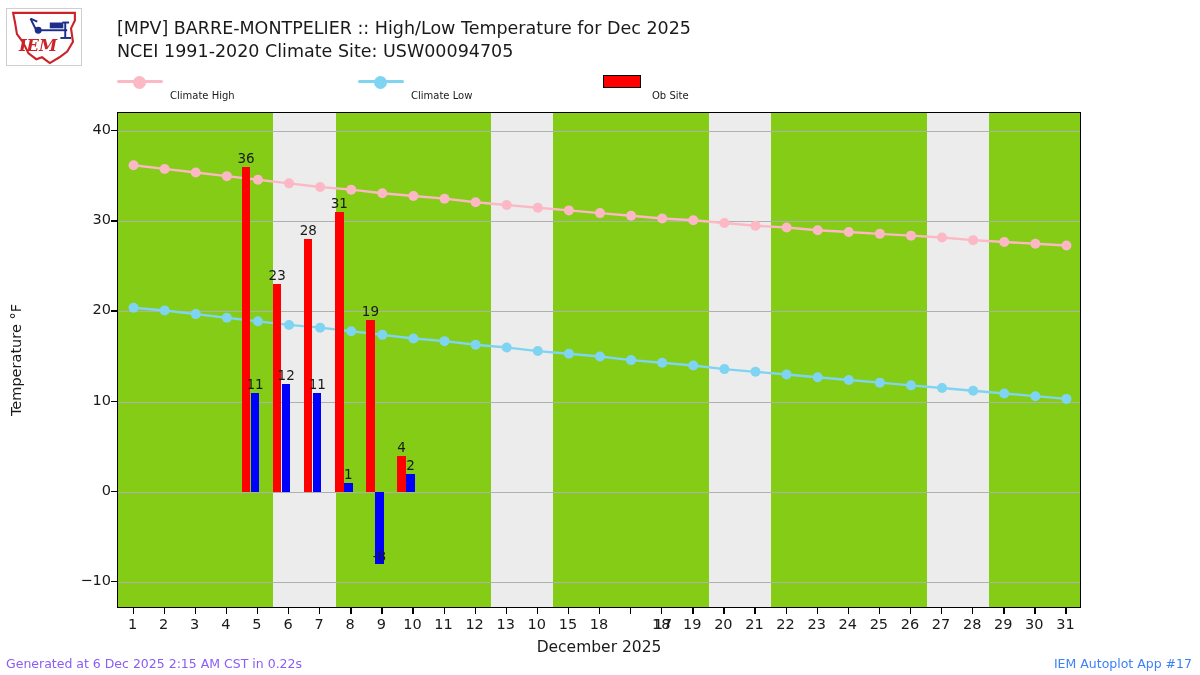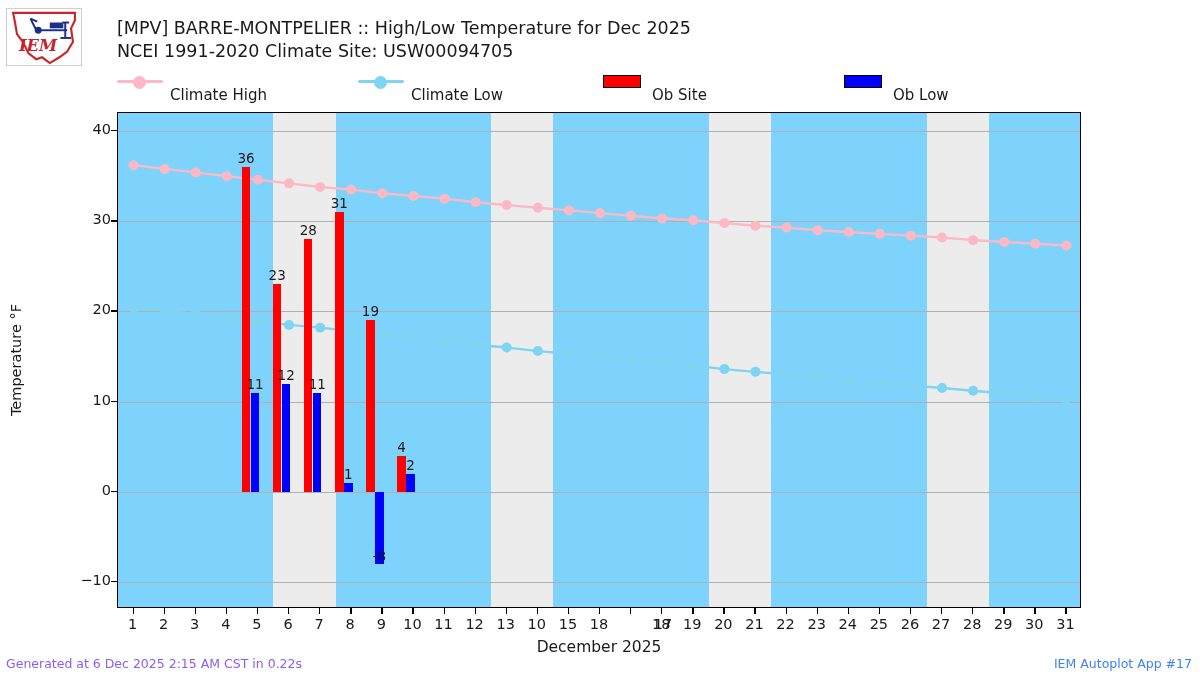--- a/index.html
+++ b/index.html
@@ -20,25 +20,25 @@
   .title-line{font-size:17.5px;color:#1a1a1a;line-height:23px;white-space:nowrap;}
 
   
   .legend{position:absolute;left:117px;top:68px;width:964px;height:26px;
           display:flex;align-items:center;}
   .legend-item{display:flex;align-items:center;width:25%;}
   .legend-key{width:46px;height:18px;position:relative;flex:0 0 46px;margin-right:7px;}
   .legend-line{position:absolute;left:0;top:8px;width:46px;height:2.6px;border-radius:2px;}
   .legend-dot{position:absolute;left:16px;top:4px;width:13px;height:13px;border-radius:50%;}
   .legend-rect{position:absolute;left:4px;top:3px;width:38px;height:13px;border:1px solid #000;box-sizing:border-box;}
-  .legend-label{font-size:15px;color:#1a1a1a;white-space:nowrap;margin-top:28px;}
+  .legend-label{font-size:10px;color:#1a1a1a;white-space:nowrap;margin-top:28px;}
 
   
   #plot{position:absolute;left:117px;top:112px;width:964px;height:496px;
-        border:1.3px solid #000;box-sizing:border-box;background:#7dd3fc;}
+        border:1.3px solid #000;box-sizing:border-box;background:#84cc16;}
   .band{position:absolute;top:0;bottom:0;background:#ececec;}
   .gridline{position:absolute;left:0;right:0;height:1px;background:#b0b0b0;}
 
   
   .ytick-label{position:absolute;right:1089px;font-size:14.5px;color:#1a1a1a;
                text-align:right;white-space:nowrap;transform:translateY(-9px);}
   .ytick-mark{position:absolute;width:6px;height:1.3px;background:#000;left:111px;}
   .ylabel{position:absolute;left:-4px;top:0;height:675px;width:40px;}
   .ylabel span{position:absolute;left:50%;top:360px;transform:translate(-50%,-50%) rotate(-90deg);
                font-size:14.5px;color:#1a1a1a;white-space:nowrap;transform-origin:center;}
@@ -100,26 +100,20 @@
           <div class="legend-line" style="background:#7fd4f2"></div>
           <div class="legend-dot" style="background:#7fd4f2"></div>
         </div>
         <div class="legend-label">Climate Low</div>
       </div>
       <div class="legend-item">
         <div class="legend-key">
           <div class="legend-rect" style="background:#ff0000"></div>
         </div>
         <div class="legend-label">Ob Site</div>
-      </div>
-      <div class="legend-item">
-        <div class="legend-key">
-          <div class="legend-rect" style="background:#0000ff"></div>
-        </div>
-        <div class="legend-label">Ob Low</div>
       </div>
     </div>
 
   <div class="ylabel">
     <span>Temperature °F</span>
   </div>
 
   <div id="plot">
       <div class="band" style="left: 808.516px; width: 62.1935px;"></div>
       <div class="band" style="left: 590.839px; width: 62.1935px;"></div>

